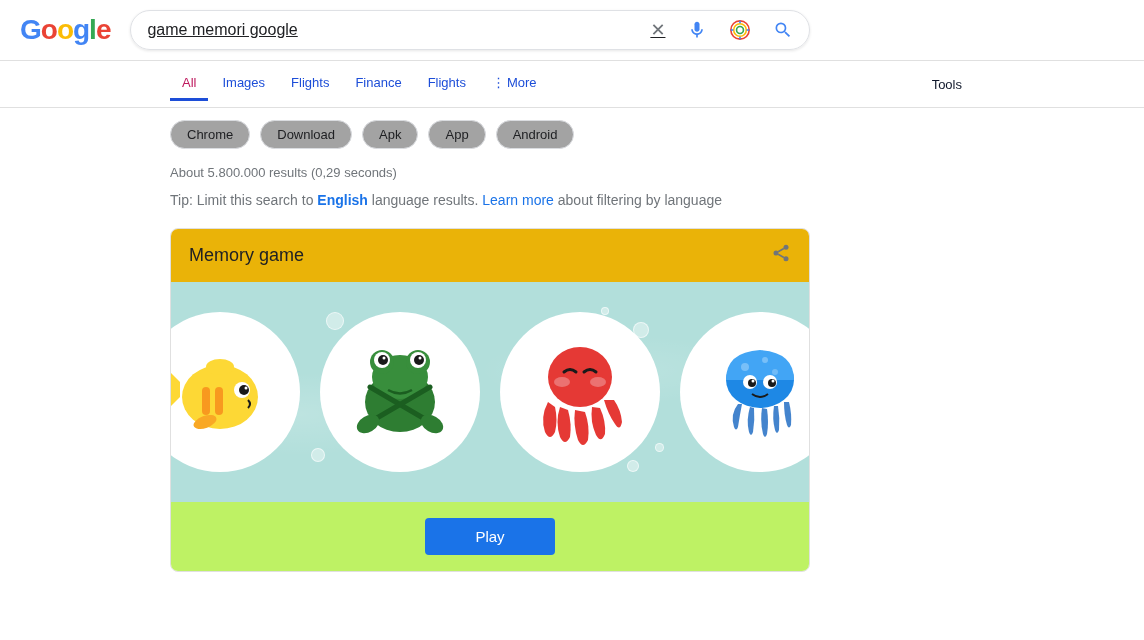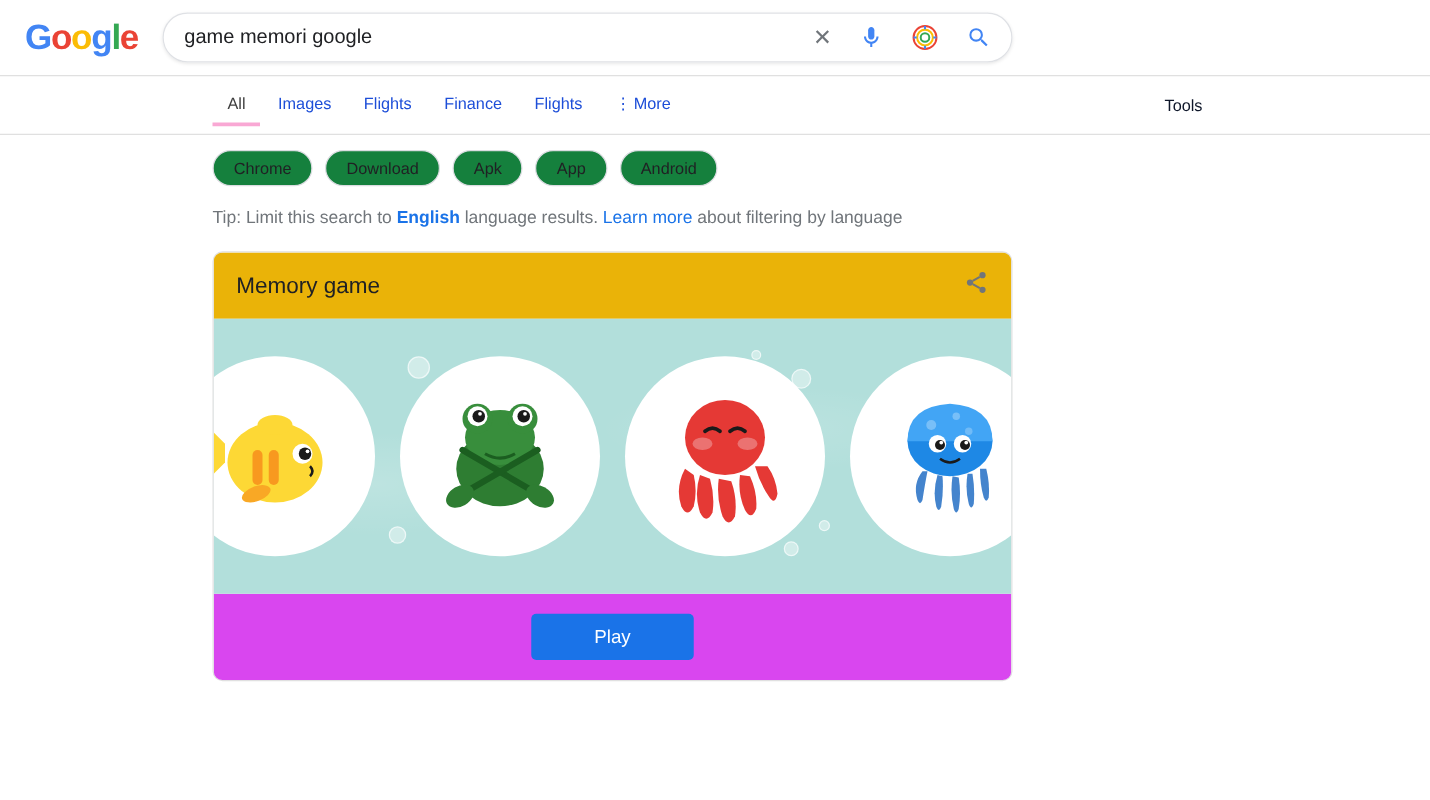--- a/index.html
+++ b/index.html
@@ -8,39 +8,39 @@
     
     .header { display: flex; align-items: center; padding: 10px 20px; gap: 20px; border-bottom: 1px solid #e0e0e0; }
     .google-logo { font-size: 28px; font-weight: bold; letter-spacing: -1px; cursor: pointer; }
     .logo-g { color: #4285F4; }
     .logo-o1 { color: #EA4335; }
     .logo-o2 { color: #FBBC05; }
     .logo-g2 { color: #4285F4; }
     .logo-l { color: #34A853; }
     .logo-e { color: #EA4335; }
 
-    .search-bar-wrapper { flex: 1; max-width: 680px; display: flex; align-items: center; border: 1px solid #dfe1e5; border-radius: 24px; padding: 8px 16px; gap: 22px; box-shadow: 0 1px 3px rgba(0,0,0,0.1); }
+    .search-bar-wrapper { flex: 1; max-width: 680px; display: flex; align-items: center; border: 1px solid #dfe1e5; border-radius: 24px; padding: 8px 16px; gap: 22px; box-shadow: 0 1px 3px rgba(0,0,0,0.1); text-decoration: underline; }
     .search-input { flex: 1; border: none; outline: none; font-size: 16px; color: #202124; background: transparent; }
     .search-icon-btn { background: none; border: none; cursor: pointer; display: flex; align-items: center; }
     .clear-btn { background: none; border: none; cursor: pointer; color: #70757a; font-size: 18px; }
 
     
     .mic-icon { width: 20px; height: 20px; }
     .lens-icon { width: 22px; height: 22px; }
 
     
     .nav-tabs { display: flex; align-items: center; padding: 6px 170px; gap: 2px; border-bottom: 1px solid #e0e0e0; }
     .nav-tab { padding: 8px 12px; font-size: 13px; color: #1d4ed8; cursor: pointer; border-bottom: 3px solid transparent; text-decoration: none; white-space: nowrap; }
-    .nav-tab.active { color: #404040; border-bottom: 3px solid #f9a8d4; font-weight: 500; }
+    .nav-tab.active { color: #be185d; border-bottom: 3px solid #1d4ed8; font-weight: 500; }
     .nav-tab-more { display: flex; align-items: center; gap: 2px; }
     .tools-tab { margin-left: auto; color: #0f172a; cursor: pointer; padding: 8px 12px; font-size: 13px; }
 
     
     .chips-row { display: flex; gap: 10px; padding: 12px 170px; flex-wrap: wrap; }
-    .chip { border: 1px solid #dadce0; border-radius: 20px; padding: 6px 16px; font-size: 13px; cursor: pointer; color: #202124; background: #15803d; white-space: nowrap; }
+    .chip { border: 1px solid #dadce0; border-radius: 20px; padding: 6px 16px; font-size: 13px; cursor: pointer; color: #202124; background: #a3a3a3; white-space: nowrap; }
 
     
     .results-area { padding: 4px 170px 20px; }
     .results-count { font-size: 13px; color: #70757a; margin-bottom: 12px; }
 
     
     .tip-row { font-size: 14px; color: #70757a; margin-bottom: 20px; }
     .tip-row a { color: #1a73e8; text-decoration: none; }
     .tip-row strong { color: #1a73e8; }
 
@@ -60,21 +60,21 @@
         radial-gradient(ellipse 180px 60px at 20% 60%, rgba(255,255,255,0.15) 0%, transparent 70%),
         radial-gradient(ellipse 200px 50px at 70% 40%, rgba(255,255,255,0.12) 0%, transparent 70%);
     }
 
     .creature-circle { width: 160px; height: 160px; border-radius: 50%; background: #fff; display: flex; align-items: center; justify-content: center; position: relative; z-index: 1; flex-shrink: 0; overflow: hidden; }
 
     
     .bubble { position: absolute; border-radius: 50%; background: rgba(255,255,255,0.4); border: 1px solid rgba(255,255,255,0.6); }
 
     
-    .play-area { display: flex; justify-content: center; padding: 16px; background: #d946ef; }
+    .play-area { display: flex; justify-content: center; padding: 16px; background: #bef264; }
     .play-btn { background: #1a73e8; color: #fff; border: none; border-radius: 4px; padding: 10px 50px; font-size: 15px; cursor: pointer; font-weight: 500; }
 
     
     .creature-svg { width: 120px; height: 120px; }
   </style>
 </head>
 <body>
 
 <div class="header">
   <div class="google-logo">
@@ -123,20 +123,21 @@
 
 <div class="chips-row">
   <button class="chip">Chrome</button>
   <button class="chip">Download</button>
   <button class="chip">Apk</button>
   <button class="chip">App</button>
   <button class="chip">Android</button>
 </div>
 
 <div class="results-area">
+  <div class="results-count">About 5.800.000 results (0,29 seconds)</div>
 
   <div class="tip-row">
     <span>Tip: Limit this search to </span>
     <a href="#"><strong>English</strong></a>
     <span> language results. </span>
     <a href="#">Learn more</a>
     <span> about filtering by language</span>
   </div>
 
   <div class="memory-game-card">

